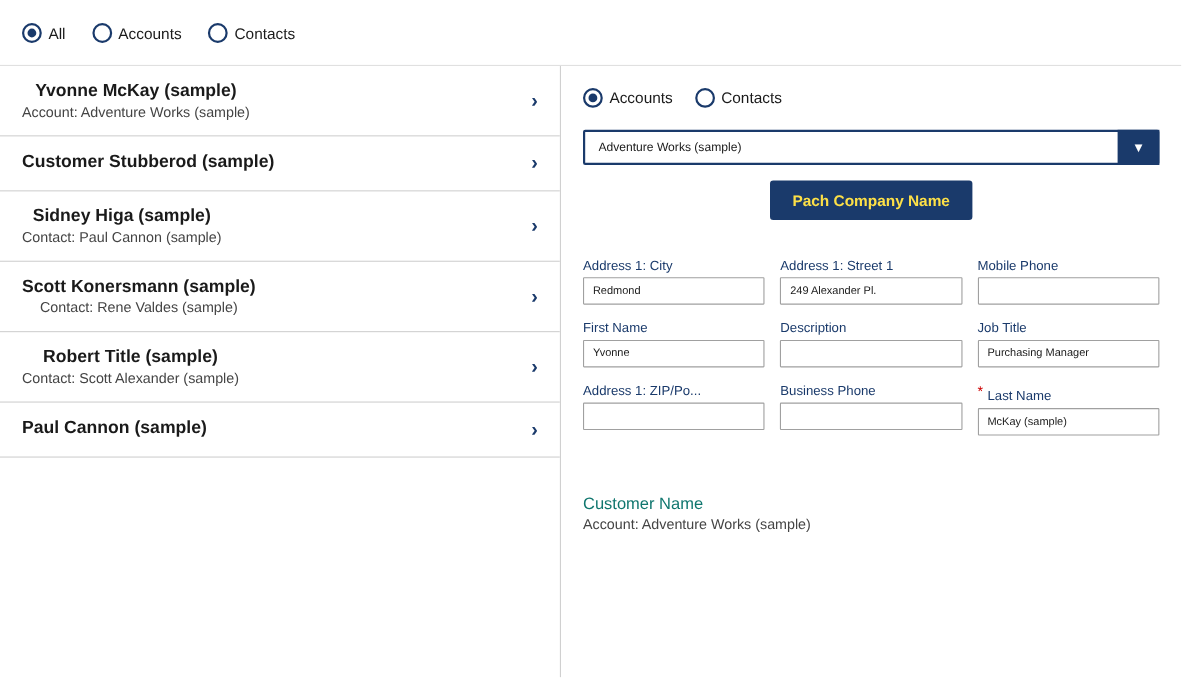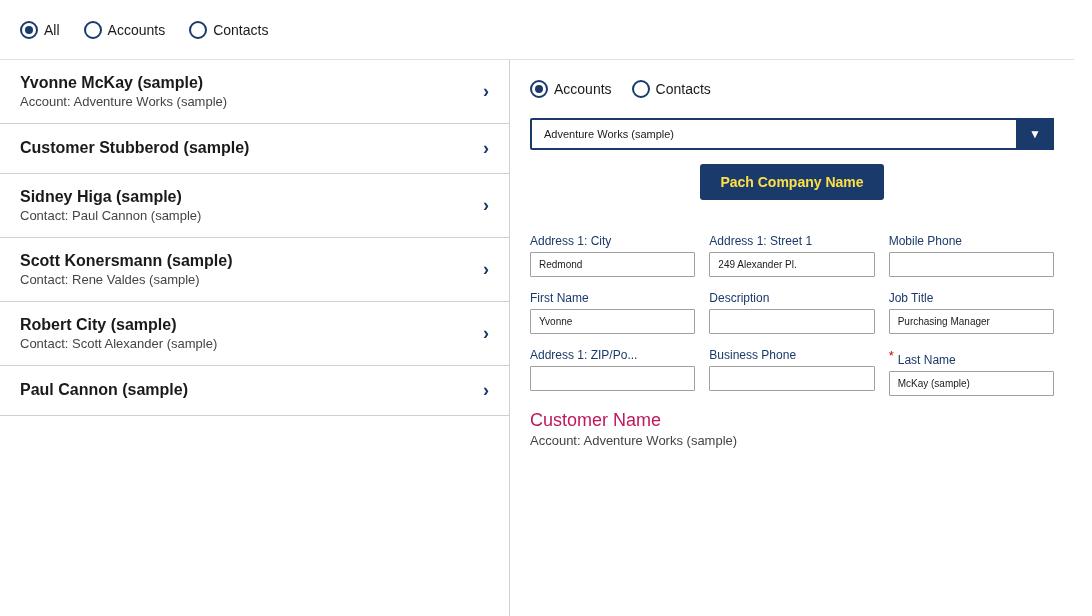--- a/index.html
+++ b/index.html
@@ -31,21 +31,21 @@
     .left-panel {
       width: 510px; border-right: 1px solid #d0d0d0;
       display: flex; flex-direction: column; overflow: hidden;
     }
     .list-scroll { overflow-y: auto; flex: 1; }
     .list-item {
       padding: 14px 20px; border-bottom: 1px solid #d0d0d0;
       display: flex; justify-content: space-between; align-items: center;
       cursor: pointer;
     }
-    .list-item-content { display: flex; flex-direction: column; }
+    .list-item-content { display: flex; flex-direction: column; text-align: center; }
     .list-item-title { font-size: 16px; font-weight: 600; color: #1a1a1a; margin-bottom: 2px; }
     .list-item-subtitle { font-size: 13px; color: #444; }
     .chevron-right {
       color: #1a3a6b; font-size: 18px; font-weight: bold;
     }
 
     
     .list-scroll::-webkit-scrollbar { width: 8px; }
     .list-scroll::-webkit-scrollbar-track { background: #f0f0f0; }
     .list-scroll::-webkit-scrollbar-thumb { background: #bbb; border-radius: 4px; }
@@ -99,21 +99,21 @@
       font-size: 10px; color: #1a1a1a; outline: none;
       border-radius: 1px;
     }
 
     
     .required-row { display: flex; align-items: flex-end; gap: 4px; }
     .required-star { color: #c00; font-size: 13px; margin-bottom: 4px; }
 
     
     .customer-name-section { display: flex; flex-direction: column; gap: 2px; }
-    .customer-name-label { font-size: 18px; color: #be185d; font-weight: 500; }
+    .customer-name-label { font-size: 15px; color: #0f766e; font-weight: 500; margin-top: 40px; }
     .customer-name-value { font-size: 13px; color: #444; }
   </style>
 </head>
 <body>
 
 <div class="app-container">
 
   <div class="top-filter-bar">
     <div class="radio-group">
       <div class="radio-circle selected"></div>
@@ -160,21 +160,21 @@
         <div class="list-item">
           <div class="list-item-content">
             <span class="list-item-title">Scott Konersmann (sample)</span>
             <span class="list-item-subtitle">Contact: Rene Valdes (sample)</span>
           </div>
           <span class="chevron-right">›</span>
         </div>
 
         <div class="list-item">
           <div class="list-item-content">
-            <span class="list-item-title">Robert City (sample)</span>
+            <span class="list-item-title">Robert Title (sample)</span>
             <span class="list-item-subtitle">Contact: Scott Alexander (sample)</span>
           </div>
           <span class="chevron-right">›</span>
         </div>
 
         <div class="list-item">
           <div class="list-item-content">
             <span class="list-item-title">Paul Cannon (sample)</span>
           </div>
           <span class="chevron-right">›</span>

